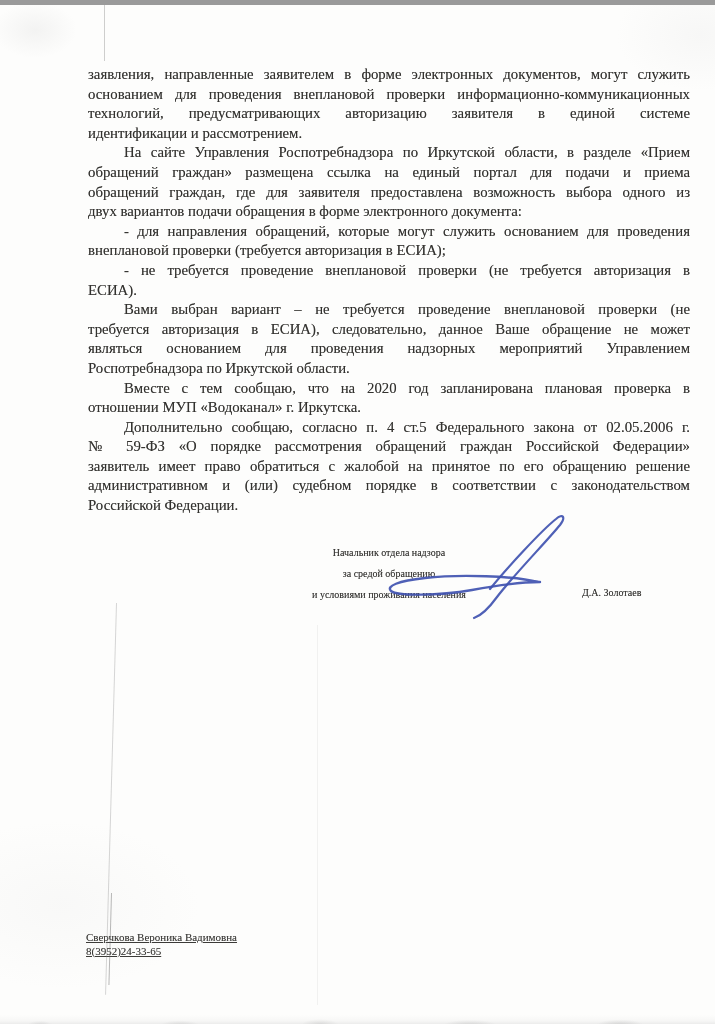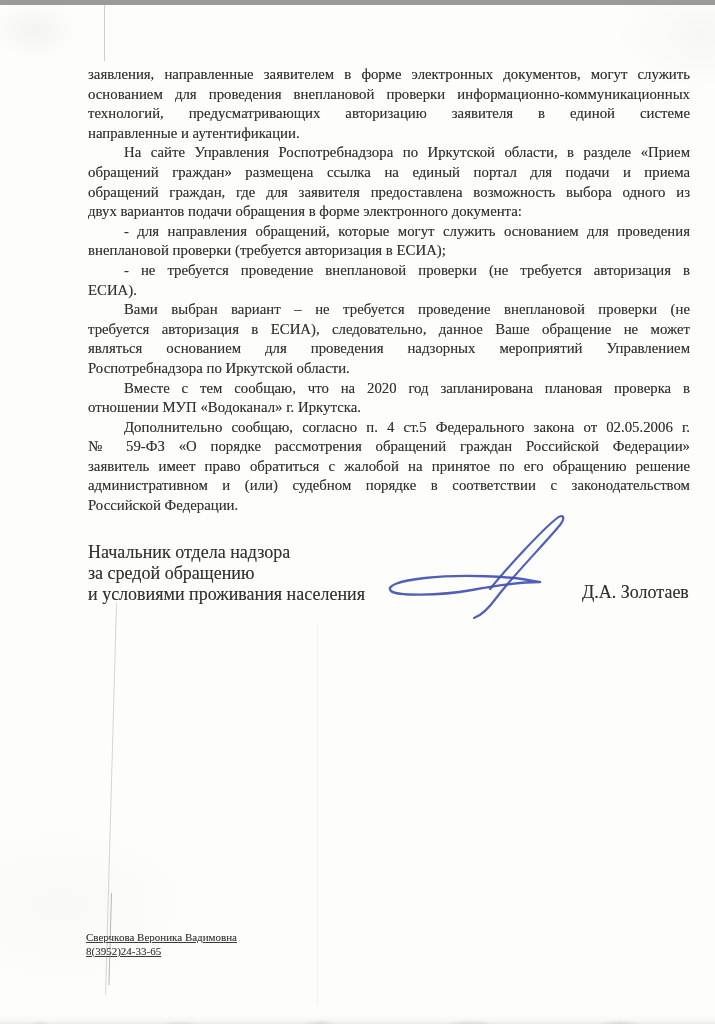--- a/index.html
+++ b/index.html
@@ -33,23 +33,24 @@
     overflow: hidden;
   }
   .line.pfirst { text-indent: 36px; }
   .line.plast  { text-align-last: left; }
   .sign-block {
     position: absolute;
     left: 88px;
     top: 537px;
     width: 602px;
     height: 80px;
-    font-size: 18px;
+    font-size: 10px;
     line-height: 21px;
     text-shadow: 0 0 0.5px rgba(70,70,70,.5);
+    text-align: center;
   }
   .signatory-name {
     position: absolute;
     left: 494px;
     top: 40px;
     white-space: nowrap;
   }
   .signature-svg {
     position: absolute;
     left: 380px;
@@ -97,21 +98,21 @@
 </head>
 <body>
 
 <div class="page">
 
   <div class="body-text">
 
     <div class="line">заявления, направленные заявителем в форме электронных документов, могут служить</div>
     <div class="line">основанием для проведения внеплановой проверки информационно-коммуникационных</div>
     <div class="line">технологий, предусматривающих авторизацию заявителя в единой системе</div>
-    <div class="line plast">направленные и аутентификации.</div>
+    <div class="line plast">идентификации и рассмотрением.</div>
 
     <div class="line pfirst">На сайте Управления Роспотребнадзора по Иркутской области, в разделе «Прием</div>
     <div class="line">обращений граждан» размещена ссылка на единый портал для подачи и приема</div>
     <div class="line">обращений граждан, где для заявителя предоставлена возможность выбора одного из</div>
     <div class="line plast">двух вариантов подачи обращения в форме электронного документа:</div>
 
     <div class="line pfirst">- для направления обращений, которые могут служить основанием для проведения</div>
     <div class="line plast">внеплановой проверки (требуется авторизация в ЕСИА);</div>
 
     <div class="line pfirst">- не требуется проведение внеплановой проверки (не требуется авторизация в</div>

